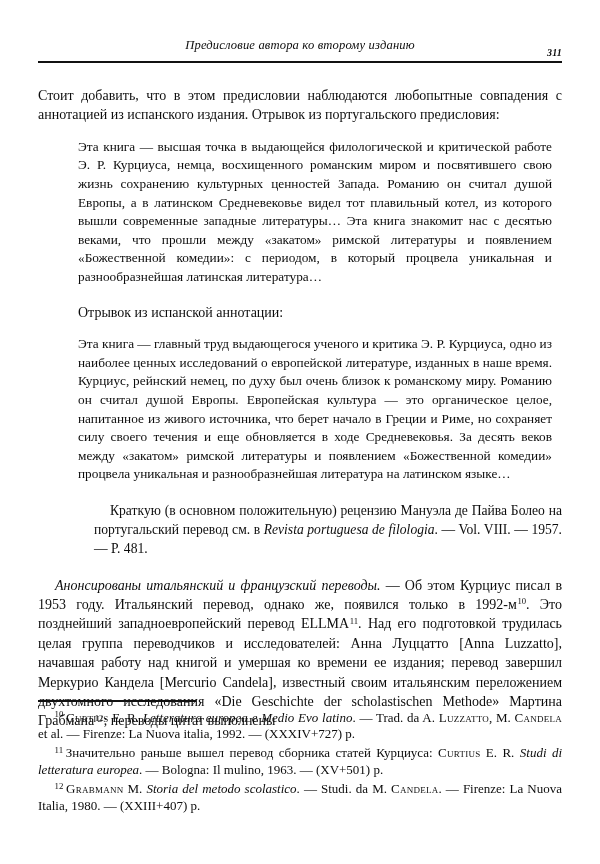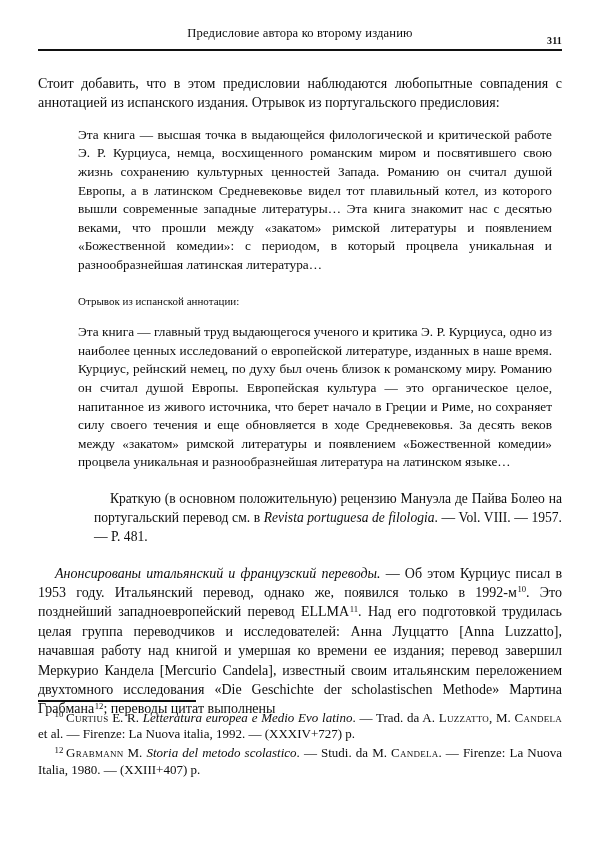--- a/index.html
+++ b/index.html
@@ -22,22 +22,23 @@
     width: 600px;
     height: 864px;
     box-sizing: border-box;
     padding: 0 38px;
   }
 
   
   .running-head {
     position: relative;
     height: 34px;
-    padding-top: 26px;
+    padding-top: 38px;
     box-sizing: content-box;
+    font-style: italic;
   }
   .rh-row {
     display: flex;
     align-items: baseline;
     justify-content: center;
     position: relative;
     height: 20px;
   }
   .rh-title {
     font-size: 12.6px;
@@ -81,21 +82,21 @@
   .gap-l { height: 17px; }
 
   .quote {
     font-size: 13.3px;
     line-height: 18.6px;
     margin-left: 40px;
     margin-right: 10px;
     text-align: justify;
   }
   .quote-lead {
-    font-size: 11px;
+    font-size: 14px;
     line-height: 18.6px;
     margin-left: 40px;
   }
   .ref-para {
     font-size: 13.6px;
     line-height: 19.2px;
     margin-left: 56px;
     text-align: justify;
     text-indent: 16px;
   }
@@ -181,19 +182,22 @@
     </p>
   </div>
 
   <div class="footnotes">
     <div class="fn-rule"></div>
 
     <p class="fn">
       <sup>10</sup><span class="sc">Curtius</span><span> E. R. </span><em>Letteratura europea e Medio Evo latino</em><span>. — Trad. da A. </span><span class="sc">Luzzatto</span><span>, M. </span><span class="sc">Candela</span><span> et al. — Firenze: La Nuova italia, 1992. — (XXXIV+727) p.</span>
     </p>
 
+    <p class="fn">
+      <sup>11</sup><span>Значительно раньше вышел перевод сборника статей Курциуса: </span><span class="sc">Curtius</span><span> E. R. </span><em>Studi di letteratura europea</em><span>. — Bologna: Il mulino, 1963. — (XV+501) p.</span>
+    </p>
 
     <p class="fn">
       <sup>12</sup><span class="sc">Grabmann</span><span> M. </span><em>Storia del metodo scolastico</em><span>. — Studi. da M. </span><span class="sc">Candela</span><span>. — Firenze: La Nuova Italia, 1980. — (XXIII+407) p.</span>
     </p>
   </div>
 
 </div>
 
 </body></html>

